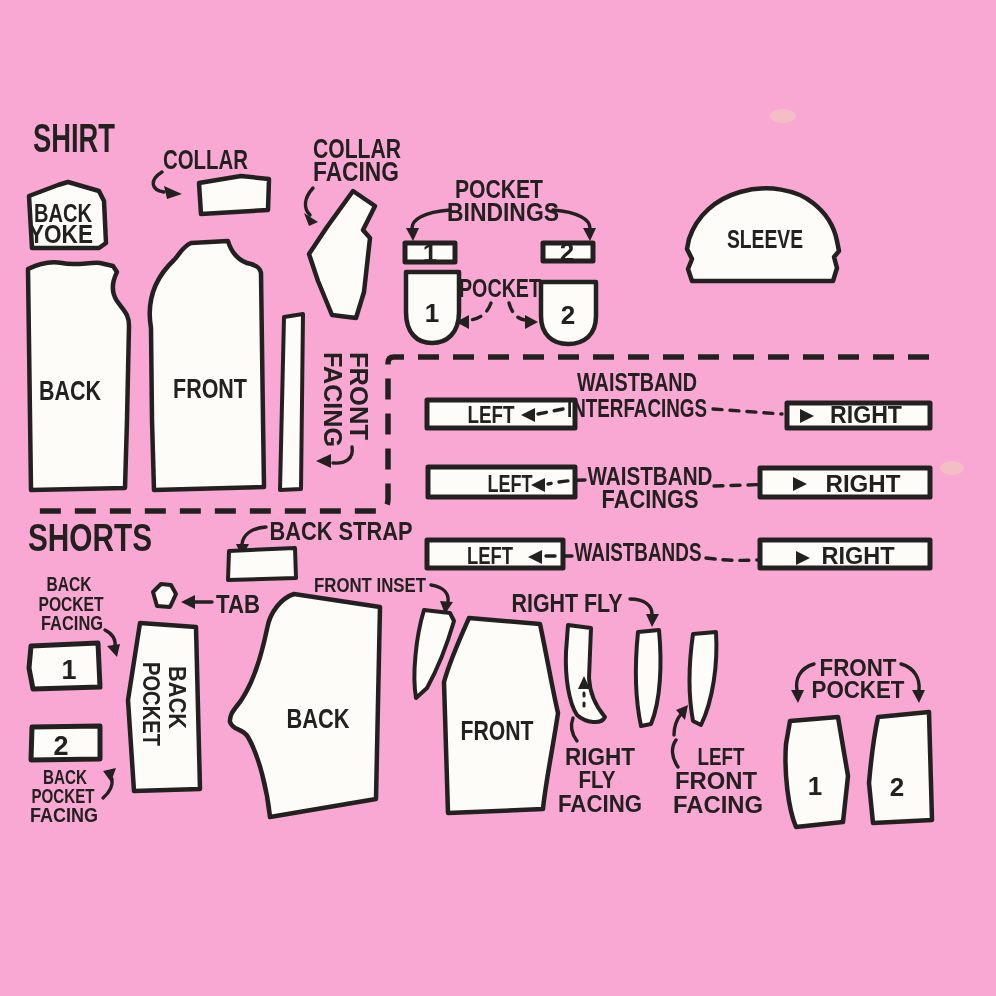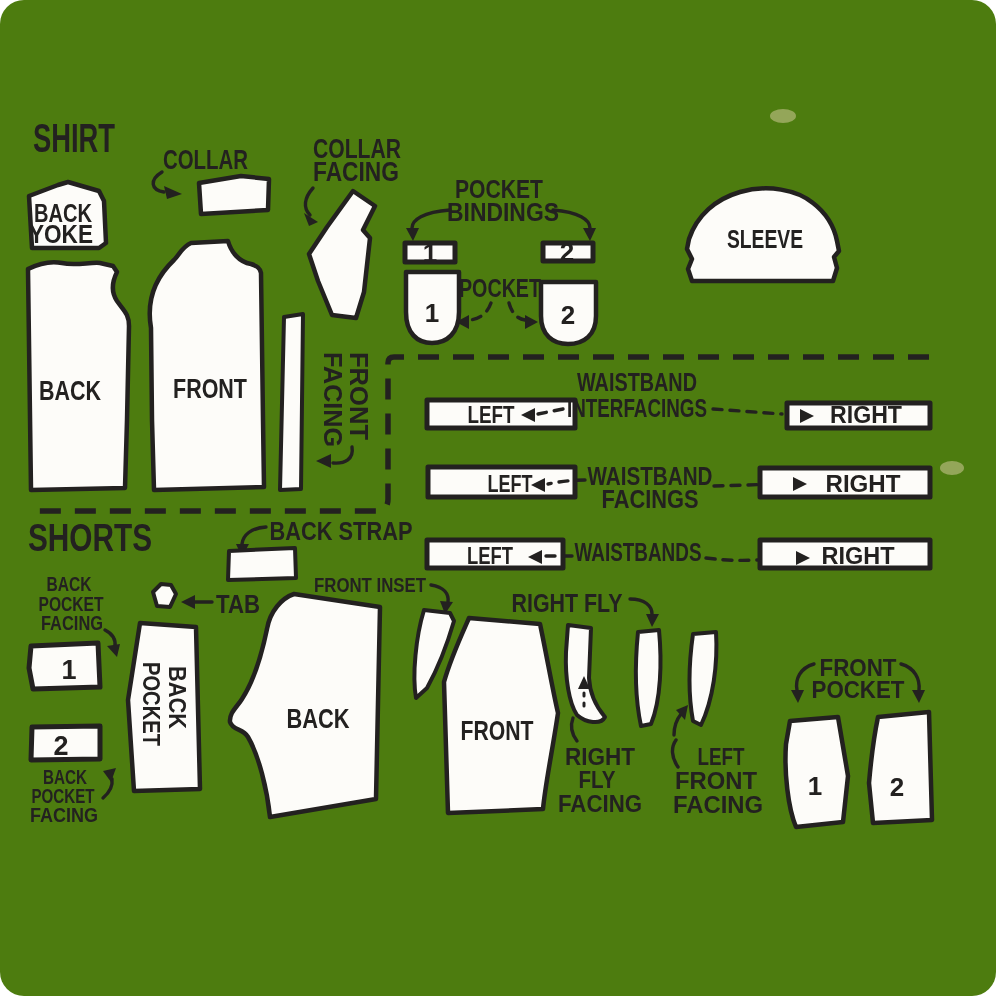--- a/index.html
+++ b/index.html
@@ -1,16 +1,16 @@
 <!DOCTYPE html>
 <html><head>
 <meta charset="utf-8">
 <style>
   html,body{margin:0;padding:0;background:#ffffff;}
-  .stage{width:996px;height:996px;background:#4d7c0f;position:relative;overflow:hidden;border-radius:24px;}
+  .stage{width:996px;height:996px;background:#f9a8d4;position:relative;overflow:hidden;}
   svg{display:block;}
   .lbl{font-family:"Liberation Sans","DejaVu Sans",sans-serif;font-weight:bold;fill:#232120;}
   .outline{fill:#fdfcf9;stroke:#232120;stroke-width:4.5;stroke-linejoin:round;stroke-linecap:round;}
   .thinoutline{fill:#fdfcf9;stroke:#232120;stroke-width:4;stroke-linejoin:round;}
   .box{fill:#fdfcf9;stroke:#232120;stroke-width:5;stroke-linejoin:round;}
   .leader{fill:none;stroke:#232120;stroke-width:3.4;stroke-linecap:round;}
   .leader-dash{fill:none;stroke:#232120;stroke-width:3.4;stroke-linecap:round;stroke-dasharray:9 8;}
   .grain{fill:none;stroke:#232120;stroke-width:3;stroke-linecap:round;stroke-dasharray:3 7;}
   .head{fill:#232120;stroke:none;}
   .sep{fill:none;stroke:#232120;stroke-width:5.5;stroke-dasharray:21 14;stroke-linecap:butt;}

